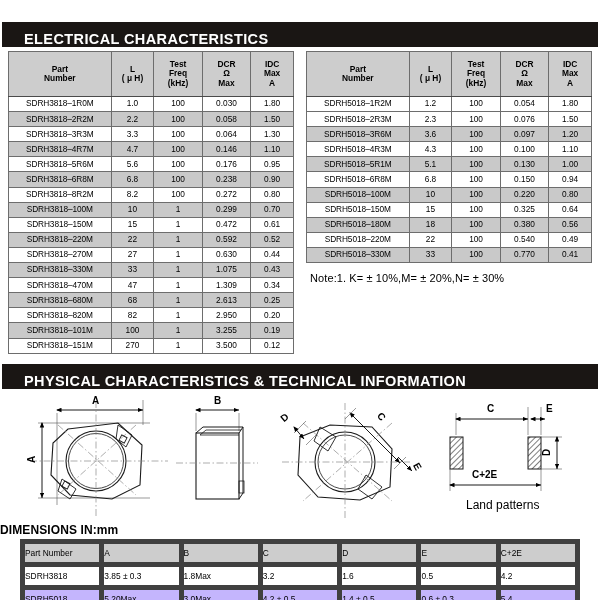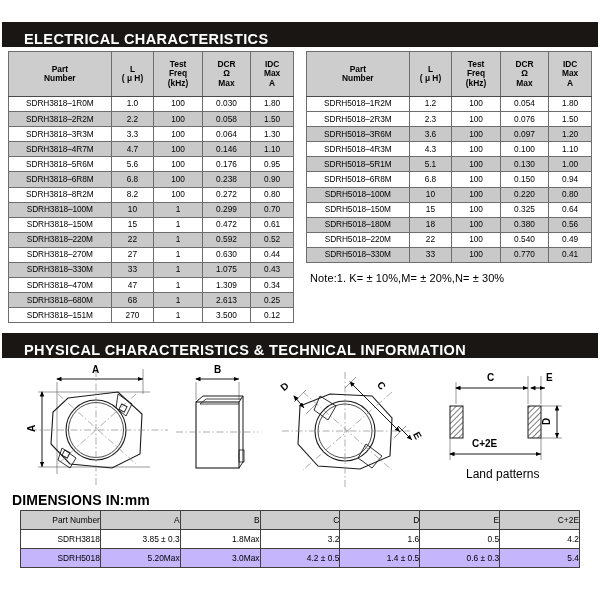--- a/index.html
+++ b/index.html
@@ -80,38 +80,37 @@
     position:relative;
     height:128px;
     margin:6px 0 0 0;
   }
   .dim-label {
     position:absolute;
     font-size:10px;
     font-weight:bold;
   }
   .dim-note {
-    font-size:14px;
+    font-size:12px;
     font-weight:bold;
-    padding-left:12px;
     letter-spacing:0.1px;
   }
 
   
   .dims-wrap { padding:2px 20px 0 20px; }
   table.dims {
     border-collapse:collapse;
     width:100%;
     table-layout:fixed;
     border:1px solid #4a4a4a;
   }
   table.dims th, table.dims td {
-    border:1px solid #404040;
+    border:5px solid #404040;
     font-size:8.4px;
-    text-align:right;
+    text-align:left;
     height:18px;
     padding:0;
     margin-top:48px;
   }
   table.dims thead th { background:#cdcdcd; font-weight:normal; }
   table.dims tbody tr.alt td { background:#c4b5fd; }
 </style>
 </head>
 <body>
 
@@ -251,20 +250,34 @@
               <td>1</td>
               <td>1.309</td>
               <td>0.34</td>
             </tr>
             <tr class="alt">
               <td>SDRH3818–680M</td>
               <td>68</td>
               <td>1</td>
               <td>2.613</td>
               <td>0.25</td>
+            </tr>
+            <tr>
+              <td>SDRH3818–820M</td>
+              <td>82</td>
+              <td>1</td>
+              <td>2.950</td>
+              <td>0.20</td>
+            </tr>
+            <tr class="alt">
+              <td>SDRH3818–101M</td>
+              <td>100</td>
+              <td>1</td>
+              <td>3.255</td>
+              <td>0.19</td>
             </tr>
             <tr>
               <td>SDRH3818–151M</td>
               <td>270</td>
               <td>1</td>
               <td>3.500</td>
               <td>0.12</td>
             </tr>
           </tbody>
       </table>

